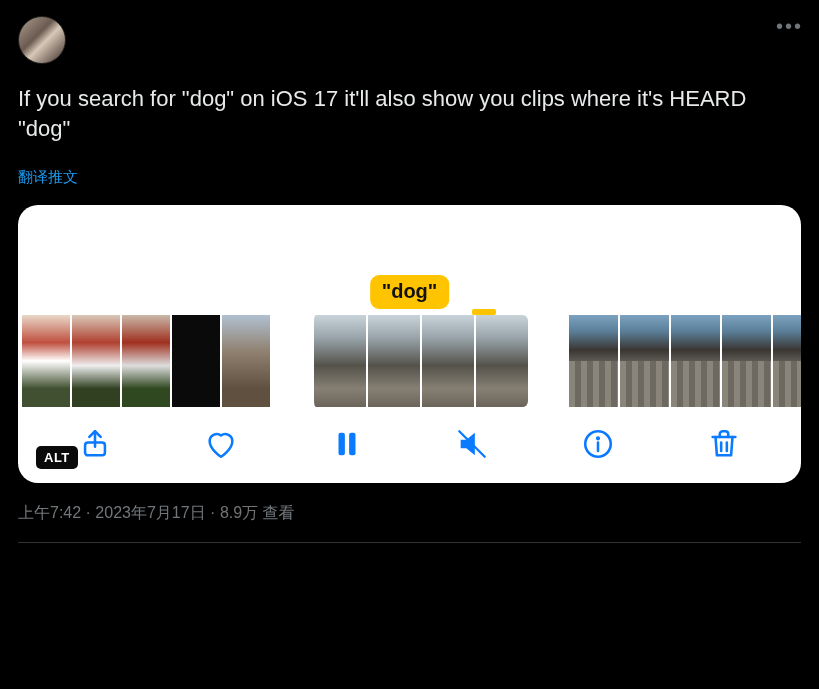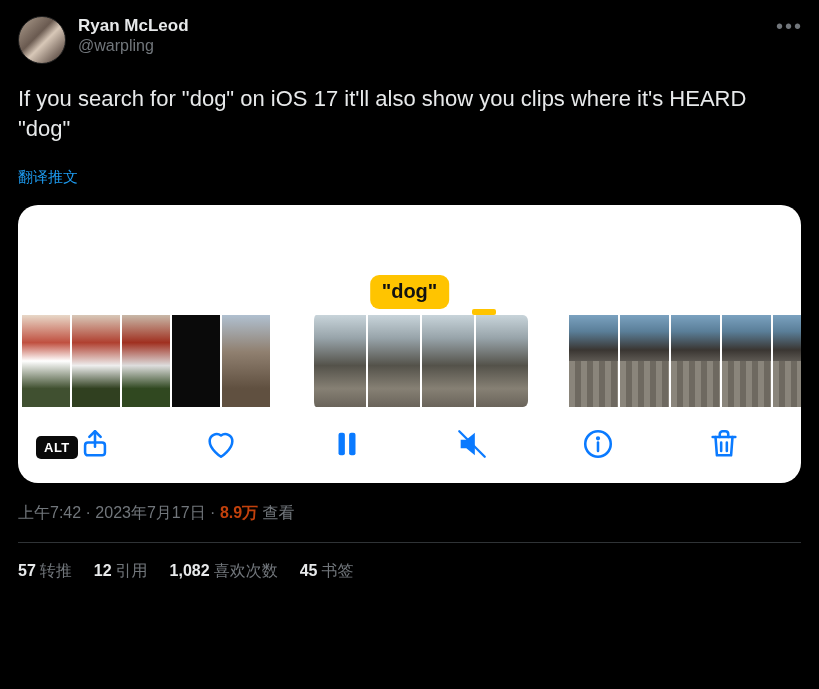--- a/index.html
+++ b/index.html
@@ -149,38 +149,38 @@
     width: 34px;
     height: 34px;
     color: #0a7aff;
     cursor: pointer;
   }
   .ticon svg { width: 100%; height: 100%; display:block; }
 
   .alt-badge {
     position: absolute;
     left: 18px;
-    bottom: 24px;
+    bottom: 14px;
     background: #0a0a0a;
     color: #fff;
     font-weight: 700;
     font-size: 13px;
     padding: 4px 8px;
     border-radius: 5px;
     letter-spacing: 0.5px;
   }
 
   .meta {
     margin-top: 20px;
     font-size: 16px;
     color: #71767b;
   }
   .meta .views-num {
-    color: #c2410c;
-    font-weight: 700;
+    color: #737373;
+    font-weight: 400;
   }
   .hr {
     border: 0;
     border-top: 1px solid #2f3336;
     margin: 18px 0 0 0;
   }
   .stats {
     display: flex;
     gap: 22px;
     padding: 18px 0 0 0;
@@ -193,24 +193,20 @@
     margin-right: 4px;
   }
 </style>
 </head>
 <body>
 
 <div class="tweet">
 
   <div class="header">
     <div class="avatar"></div>
-    <div class="name-col">
-      <span class="display-name">Ryan McLeod</span>
-      <span class="handle">@warpling</span>
-    </div>
     <div class="more">•••</div>
   </div>
 
   <div class="body-text">If you search for "dog" on iOS 17 it'll also show you clips where it's HEARD "dog"</div>
 
   <span class="translate">翻译推文</span>
 
   <div class="card">
     <div class="card-top">
       <span class="dog-label">"dog"</span>
@@ -281,20 +277,14 @@
     </div>
     <span class="alt-badge">ALT</span>
   </div>
 
   <div class="meta">
     <span>上午7:42</span><span> · </span><span>2023年7月17日</span><span> · </span><span class="views-num">8.9万</span><span> 查看</span>
   </div>
 
   <hr class="hr">
 
-  <div class="stats">
-    <span><span class="n">57</span><span>转推</span></span>
-    <span><span class="n">12</span><span>引用</span></span>
-    <span><span class="n">1,082</span><span>喜欢次数</span></span>
-    <span><span class="n">45</span><span>书签</span></span>
-  </div>
 
 </div>
 
 </body></html>

